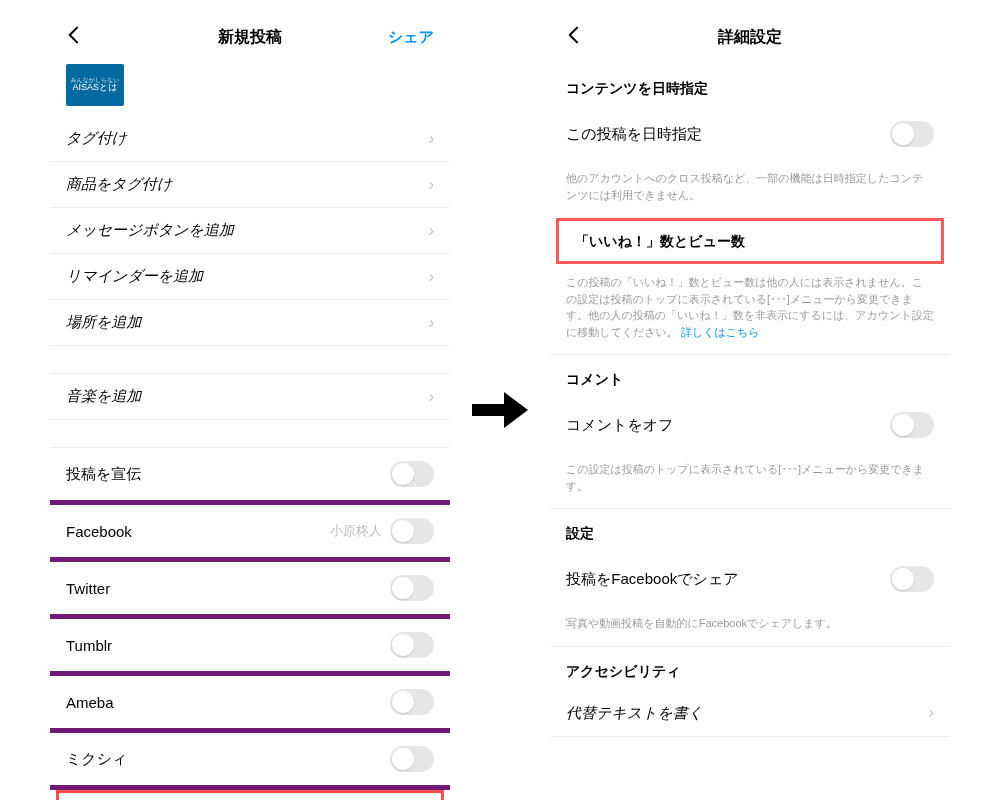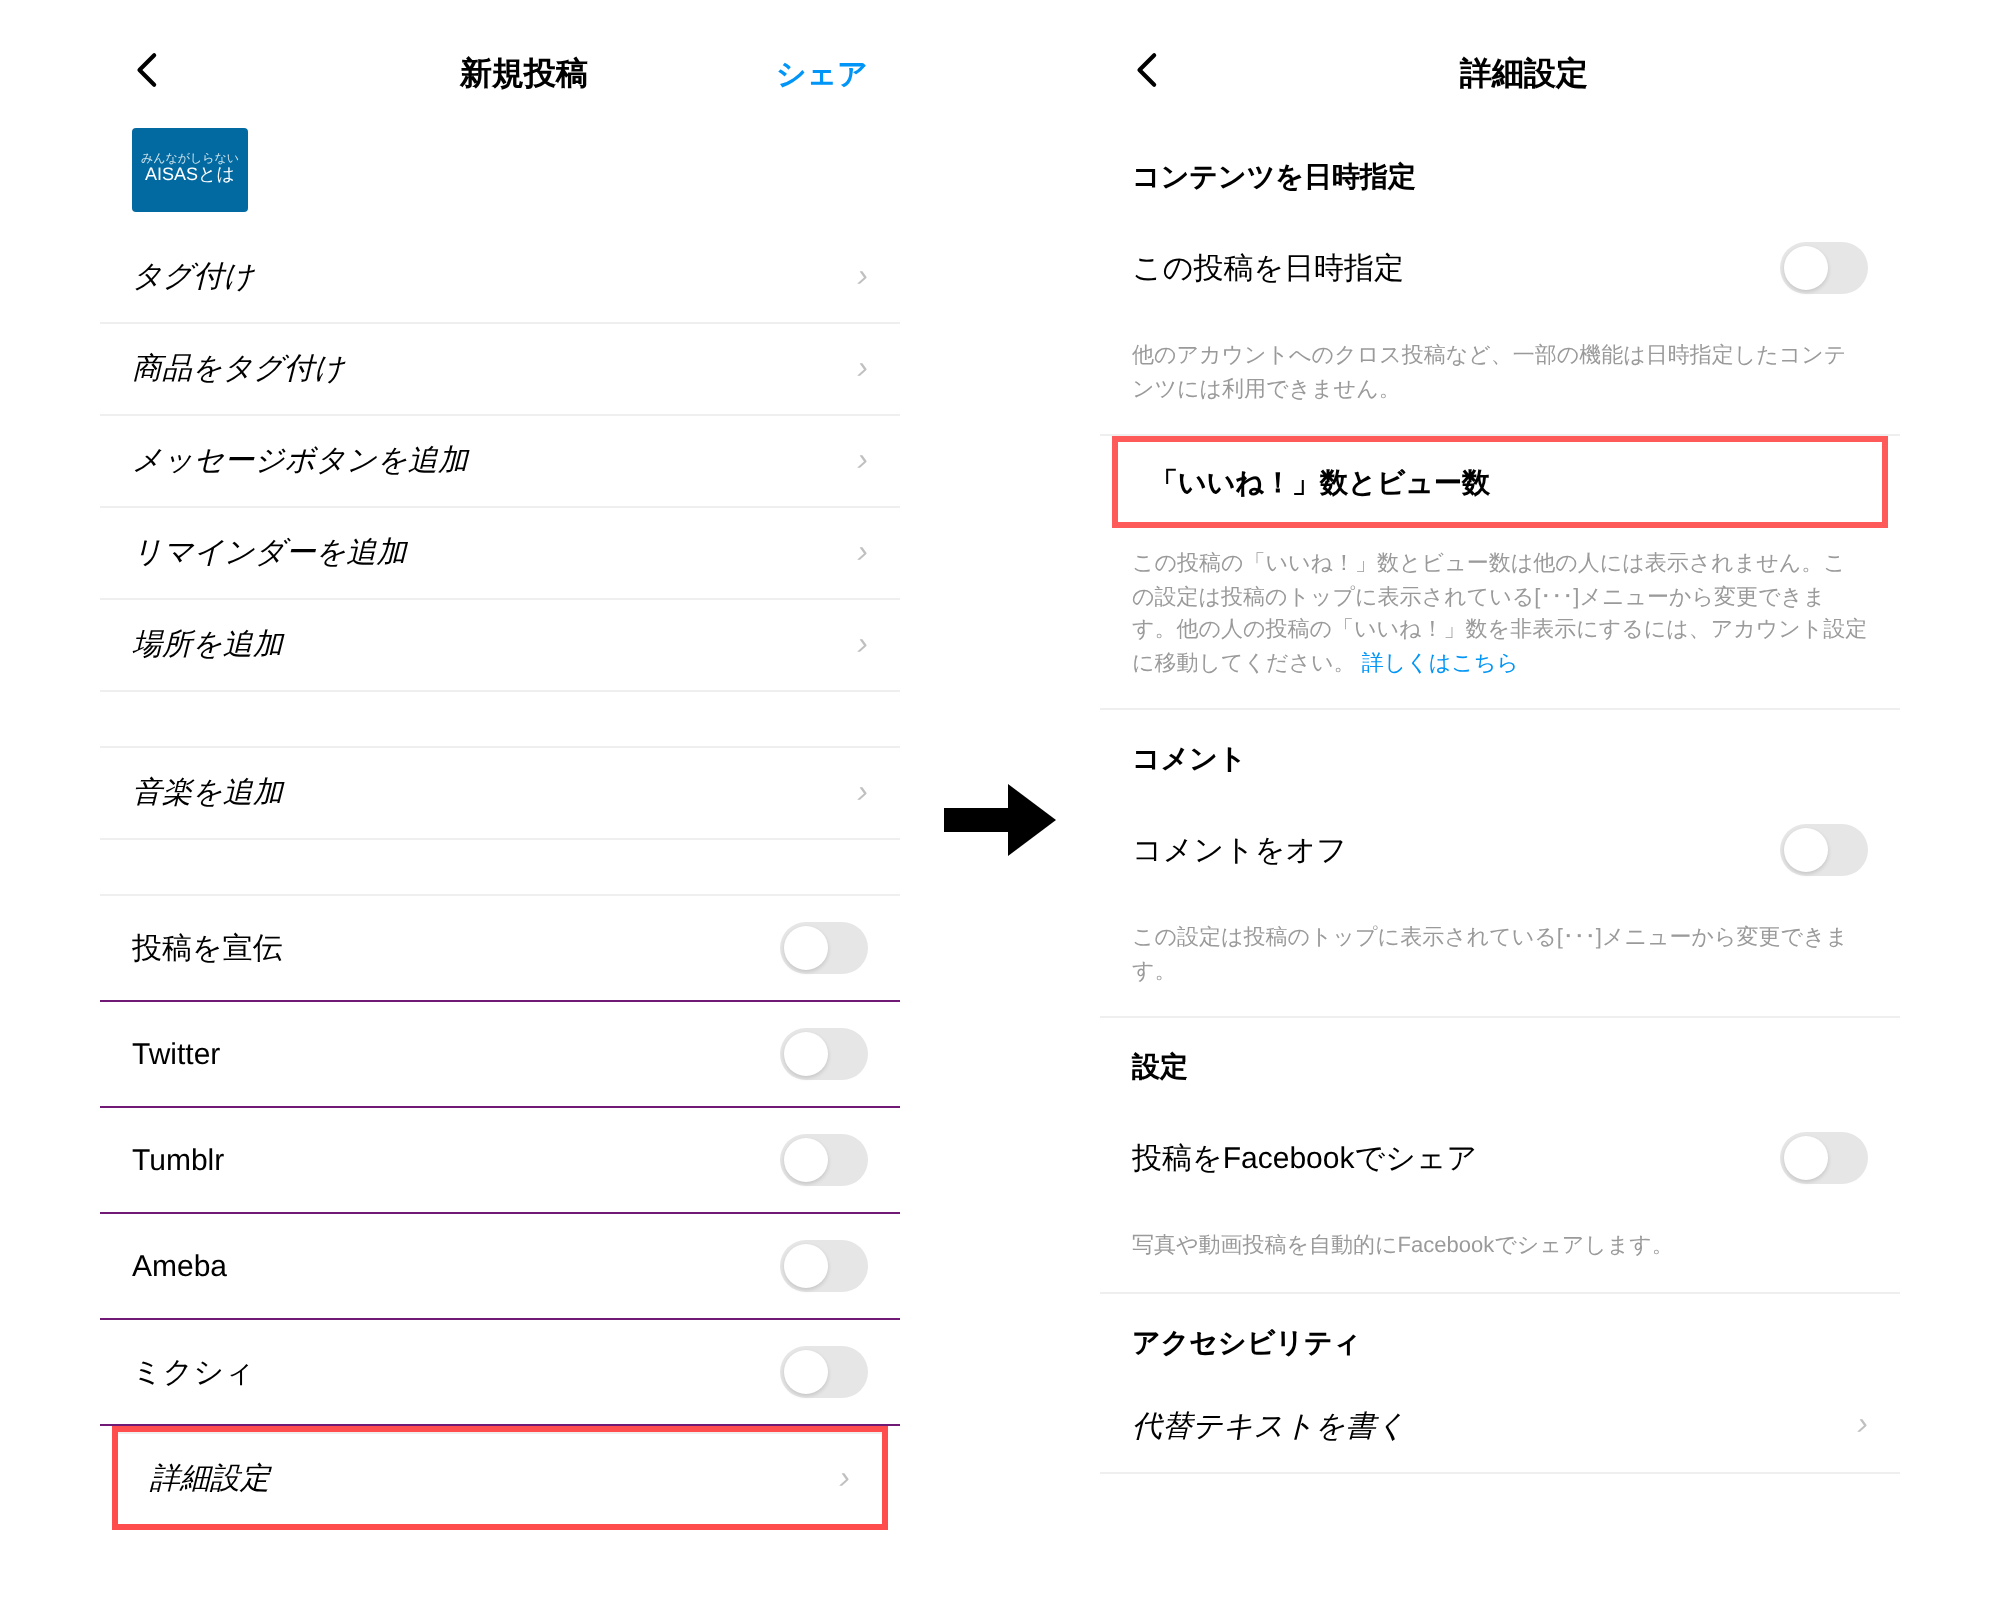--- a/index.html
+++ b/index.html
@@ -34,21 +34,20 @@
       padding: 14px 16px;
       position: relative;
     }
     .header-title {
       position: absolute;
       left: 50%;
       transform: translateX(-50%);
       font-size: 16px;
       font-weight: 600;
       color: #000;
-      margin-left: 12px;
     }
     .back-btn {
       font-size: 22px;
       font-weight: 300;
       color: #000;
       cursor: pointer;
     }
     .share-btn {
       font-size: 15px;
       font-weight: 600;
@@ -91,21 +90,21 @@
     }
     .section-gap {
       height: 28px;
       border-bottom: 1px solid #efefef;
     }
     .toggle-row {
       display: flex;
       align-items: center;
       justify-content: space-between;
       padding: 13px 16px;
-      border-bottom: 1px solid #701a75;
+      border-bottom: 5px solid #701a75;
     }
     .toggle-row .row-label { font-size: 15px; color: #000; }
     .toggle-meta {
       display: flex;
       align-items: center;
     }
     .sub-label {
       font-size: 13px;
       color: #bbb;
       margin-right: 8px;
@@ -201,20 +200,27 @@
     <span class="chevron">›</span>
   </div>
 
   <div class="section-gap"></div>
 
   <div class="toggle-row">
     <span class="row-label">投稿を宣伝</span>
     <div class="toggle"></div>
   </div>
   <div class="toggle-row">
+    <span class="row-label">Facebook</span>
+    <div class="toggle-meta">
+      <span class="sub-label">小原柊人</span>
+      <div class="toggle"></div>
+    </div>
+  </div>
+  <div class="toggle-row">
     <span class="row-label">Twitter</span>
     <div class="toggle"></div>
   </div>
   <div class="toggle-row">
     <span class="row-label">Tumblr</span>
     <div class="toggle"></div>
   </div>
   <div class="toggle-row">
     <span class="row-label">Ameba</span>
     <div class="toggle"></div>

